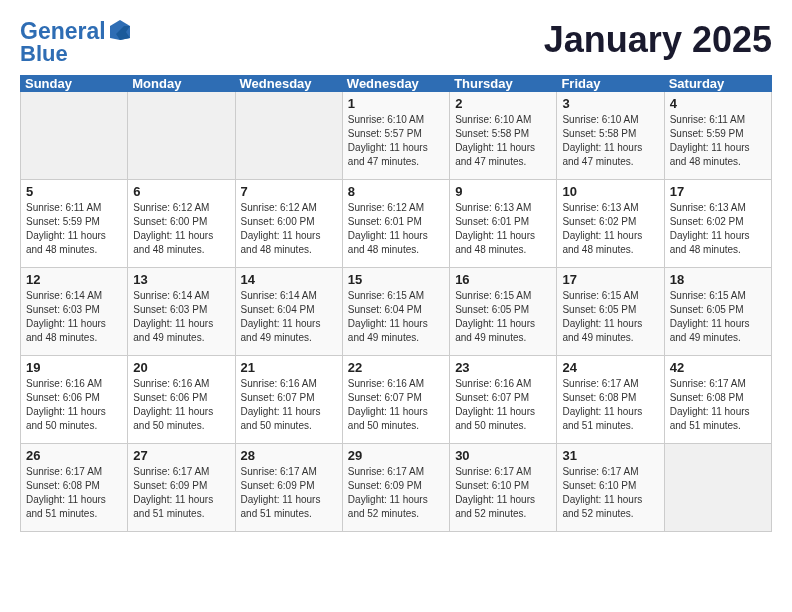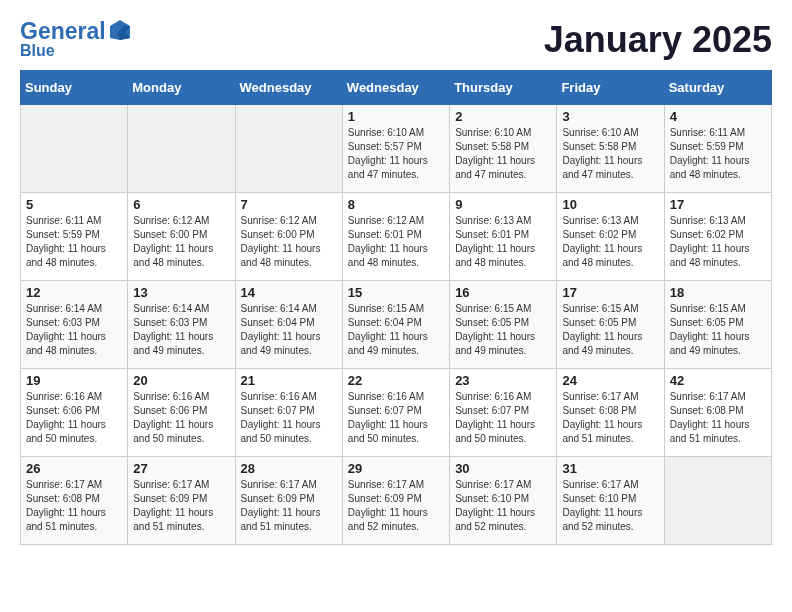--- a/index.html
+++ b/index.html
@@ -51,21 +51,21 @@
     table {
       width: 100%;
       border-collapse: collapse;
       border: 1px solid #ccc;
     }
     thead th {
       background-color: #2e6db4;
       color: #fff;
       font-size: 13px;
       font-weight: bold;
-      padding: 9px 4px;
+      padding: 0 4px;
       text-align: left;
       border: 1px solid #2e6db4;
     }
     tbody td {
       vertical-align: top;
       border: 1px solid #ccc;
       padding: 4px 5px;
       font-size: 10.5px;
       color: #222;
       width: 14.28%;
@@ -100,21 +100,21 @@
     <div>
       <div style="display:flex;align-items:center;">
         <span class="logo-text">
           <span>General</span>
         </span>
         <svg class="logo-icon" viewBox="0 0 24 24">
           <path d="M12 2 L22 8 L22 20 L12 22 L2 20 L2 8 Z" fill="#2e6db4"></path>
           <path d="M16 8 L22 8 L18 14 L22 20 L12 22 L8 16 Z" fill="#1a5a9a"></path>
         </svg>
       </div>
-      <div class="logo-text" style="color:#2e6db4; font-size:16px;">
+      <div class="logo-text" style="color:#2e6db4; font-size:22px;">
         <span>Blue</span>
       </div>
     </div>
   </div>
   <div class="title-section">
     <div class="calendar-title">January 2025</div>
   </div>
 </div>
 
 <table>

